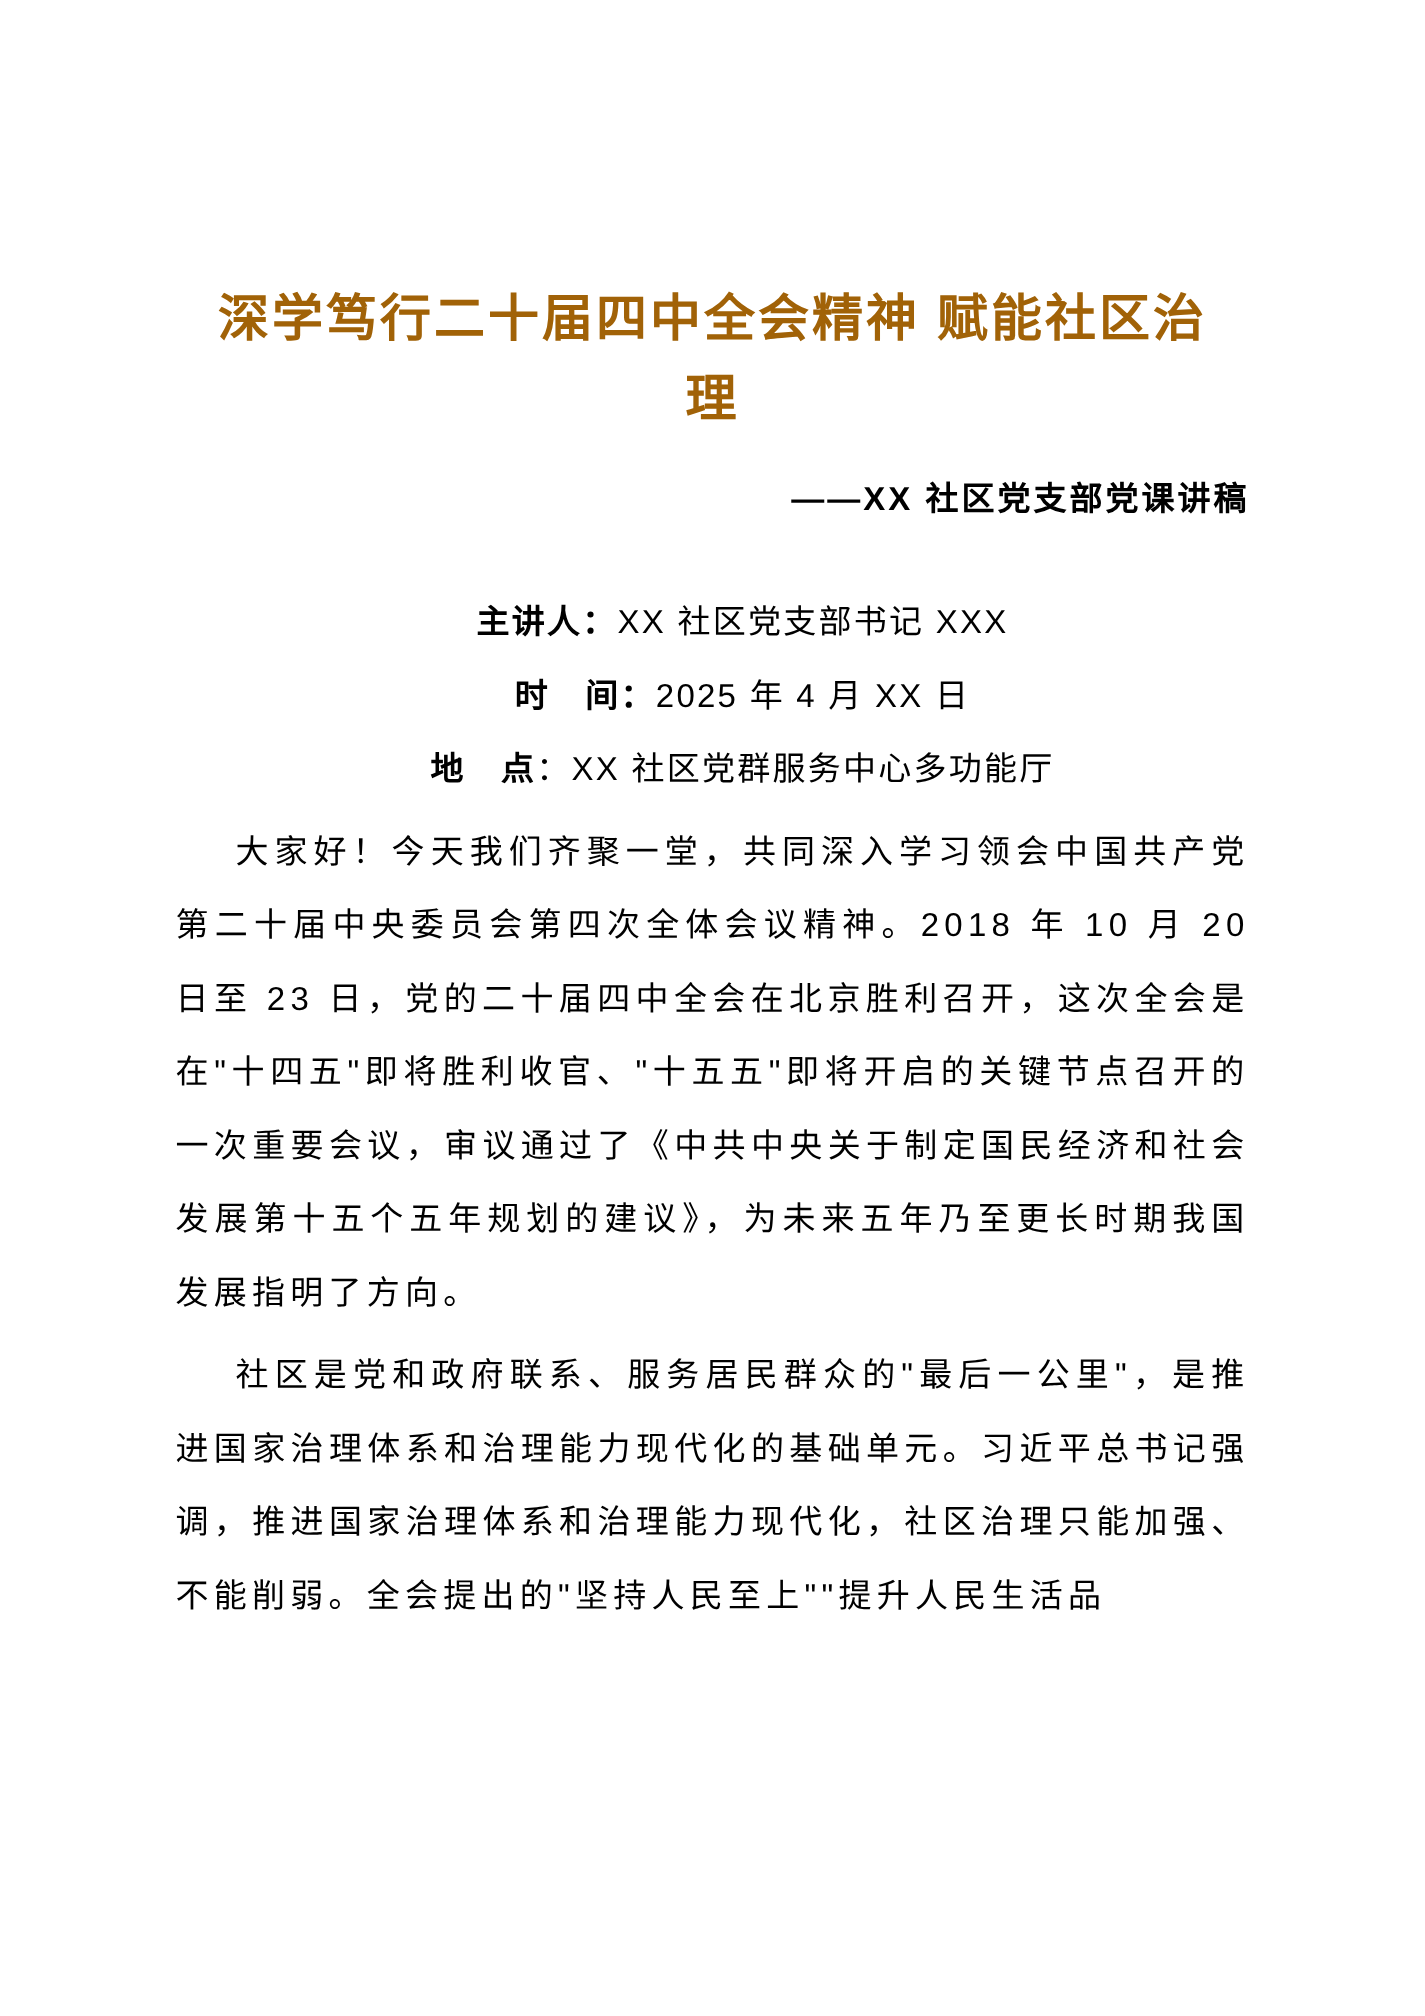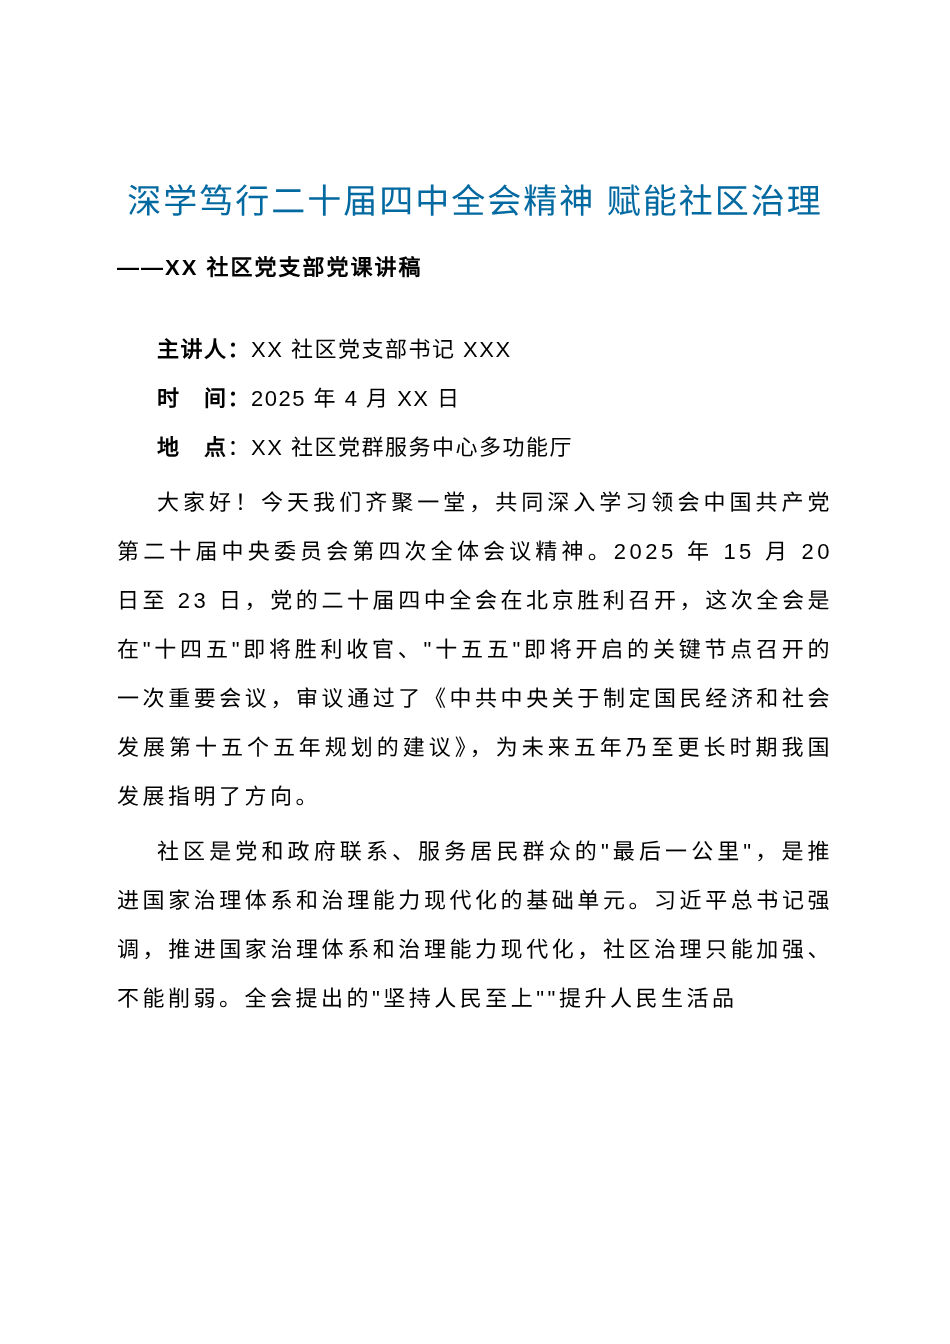--- a/index.html
+++ b/index.html
@@ -15,38 +15,38 @@
     font-family: "Liberation Sans", "DejaVu Sans", sans-serif;
   }
   .page {
     box-sizing: border-box;
     width: 950px;
     height: 1344px;
     padding: 175px 117px 0 117px;
     background: #ffffff;
   }
   .doc-title {
-    margin: 0;
+    margin: 12px;
     font-size: 34px;
-    font-weight: 400;
+    font-weight: 700;
     line-height: 53px;
     letter-spacing: 2px;
     text-align: center;
-    color: #0369a1;
+    color: #a16207;
   }
   .title-line { display: block; }
   .doc-subtitle {
     margin: 20px 0 0 0;
     font-size: 22px;
     font-weight: 700;
     line-height: 40px;
     letter-spacing: 2px;
-    text-align: left;
+    text-align: right;
   }
-  .meta-block { margin-top: 37px; }
+  .meta-block { margin-top: 37px; text-align: center; }
   .meta-line {
     margin: 0;
     font-size: 22px;
     line-height: 49px;
     letter-spacing: 1.5px;
     text-indent: 40px;
     white-space: nowrap;
   }
   .meta-label { font-weight: 700; }
   .meta-value { font-weight: 400; }
@@ -78,17 +78,17 @@
 
   <div class="doc-subtitle">——XX 社区党支部党课讲稿</div>
 
   <div class="meta-block">
     <p class="meta-line"><span class="meta-label">主讲人：</span><span class="meta-value">XX 社区党支部书记 XXX</span></p>
     <p class="meta-line"><span class="meta-label">时　间：</span><span class="meta-value">2025 年 4 月 XX 日</span></p>
     <p class="meta-line"><span class="meta-label">地　点</span><span class="meta-value">：XX 社区党群服务中心多功能厅</span></p>
   </div>
 
 
-  <p class="body-para">大家好！今天我们齐聚一堂，共同深入学习领会中国共产党第二十届中央委员会第四次全体会议精神。2025 年 15 月 20 日至 23 日，党的二十届四中全会在北京胜利召开，这次全会是在"十四五"即将胜利收官、"十五五"即将开启的关键节点召开的一次重要会议，审议通过了《中共中央关于制定国民经济和社会发展第十五个五年规划的建议》，为未来五年乃至更长时期我国发展指明了方向。</p>
+  <p class="body-para">大家好！今天我们齐聚一堂，共同深入学习领会中国共产党第二十届中央委员会第四次全体会议精神。2018 年 10 月 20 日至 23 日，党的二十届四中全会在北京胜利召开，这次全会是在"十四五"即将胜利收官、"十五五"即将开启的关键节点召开的一次重要会议，审议通过了《中共中央关于制定国民经济和社会发展第十五个五年规划的建议》，为未来五年乃至更长时期我国发展指明了方向。</p>
 
   <p class="body-para">社区是党和政府联系、服务居民群众的"最后一公里"，是推进国家治理体系和治理能力现代化的基础单元。习近平总书记强调，推进国家治理体系和治理能力现代化，社区治理只能加强、不能削弱。全会提出的"坚持人民至上""提升人民生活品</p>
 
 </div>
 
 </body></html>

